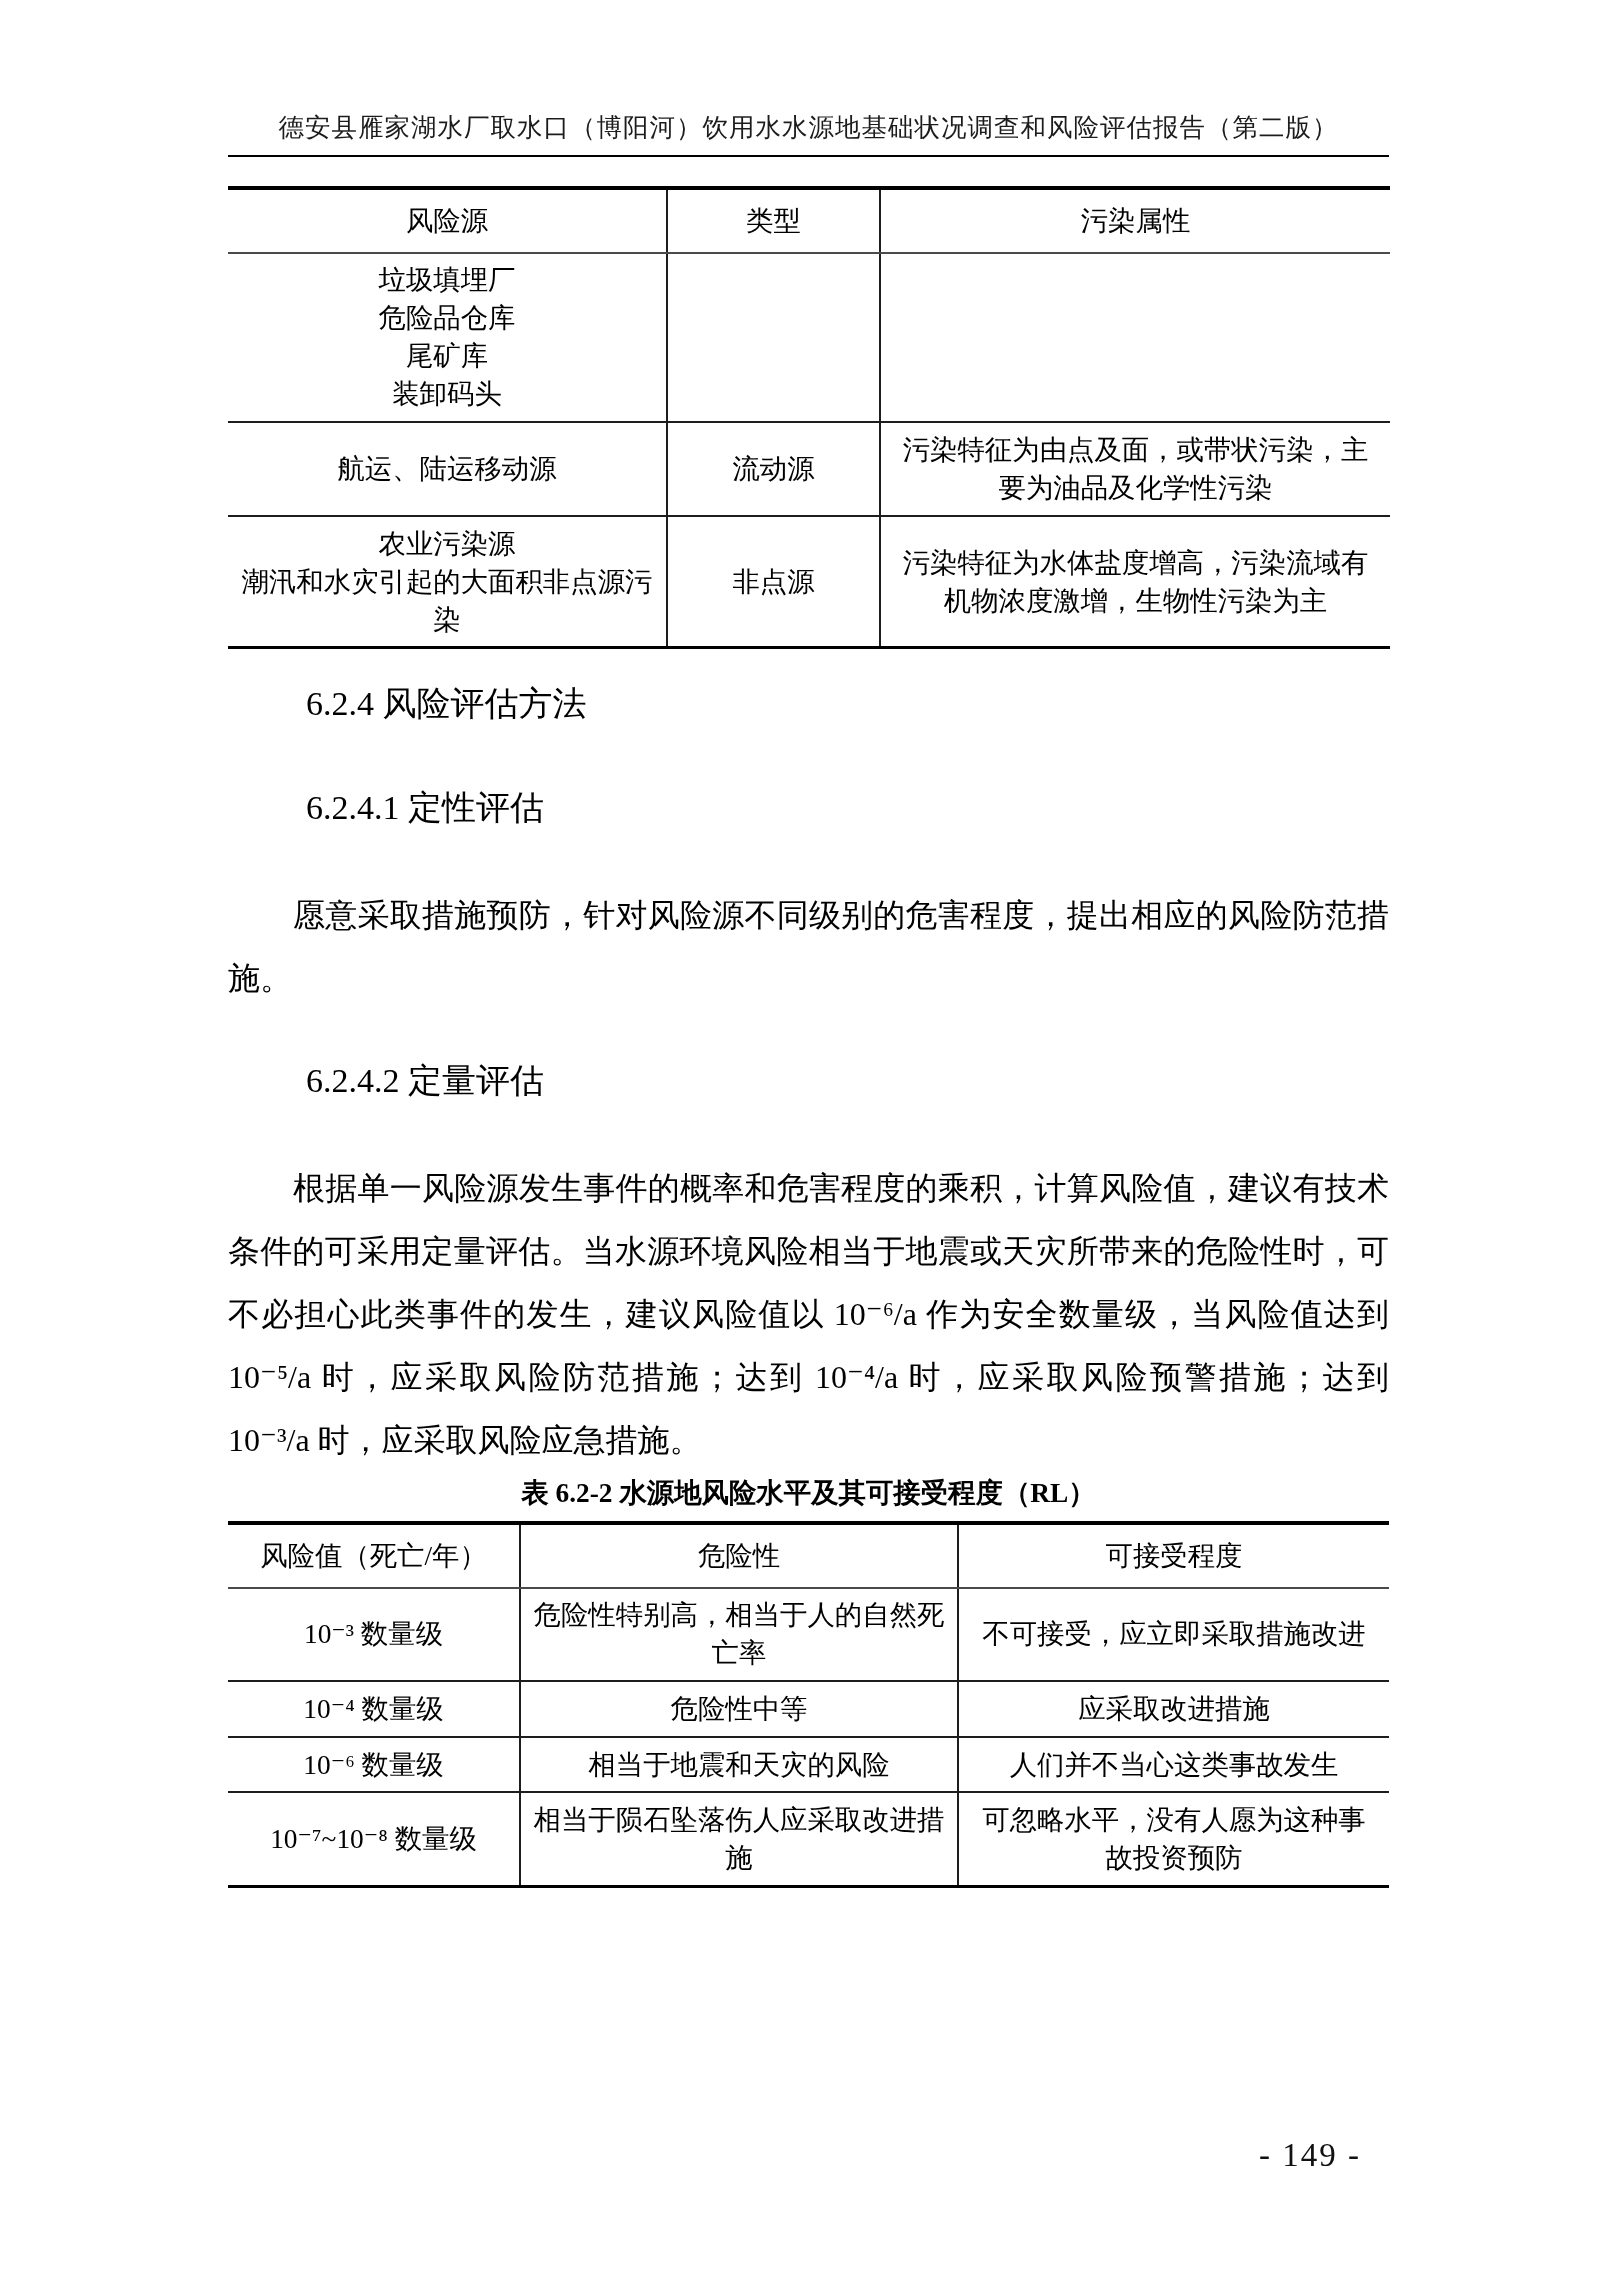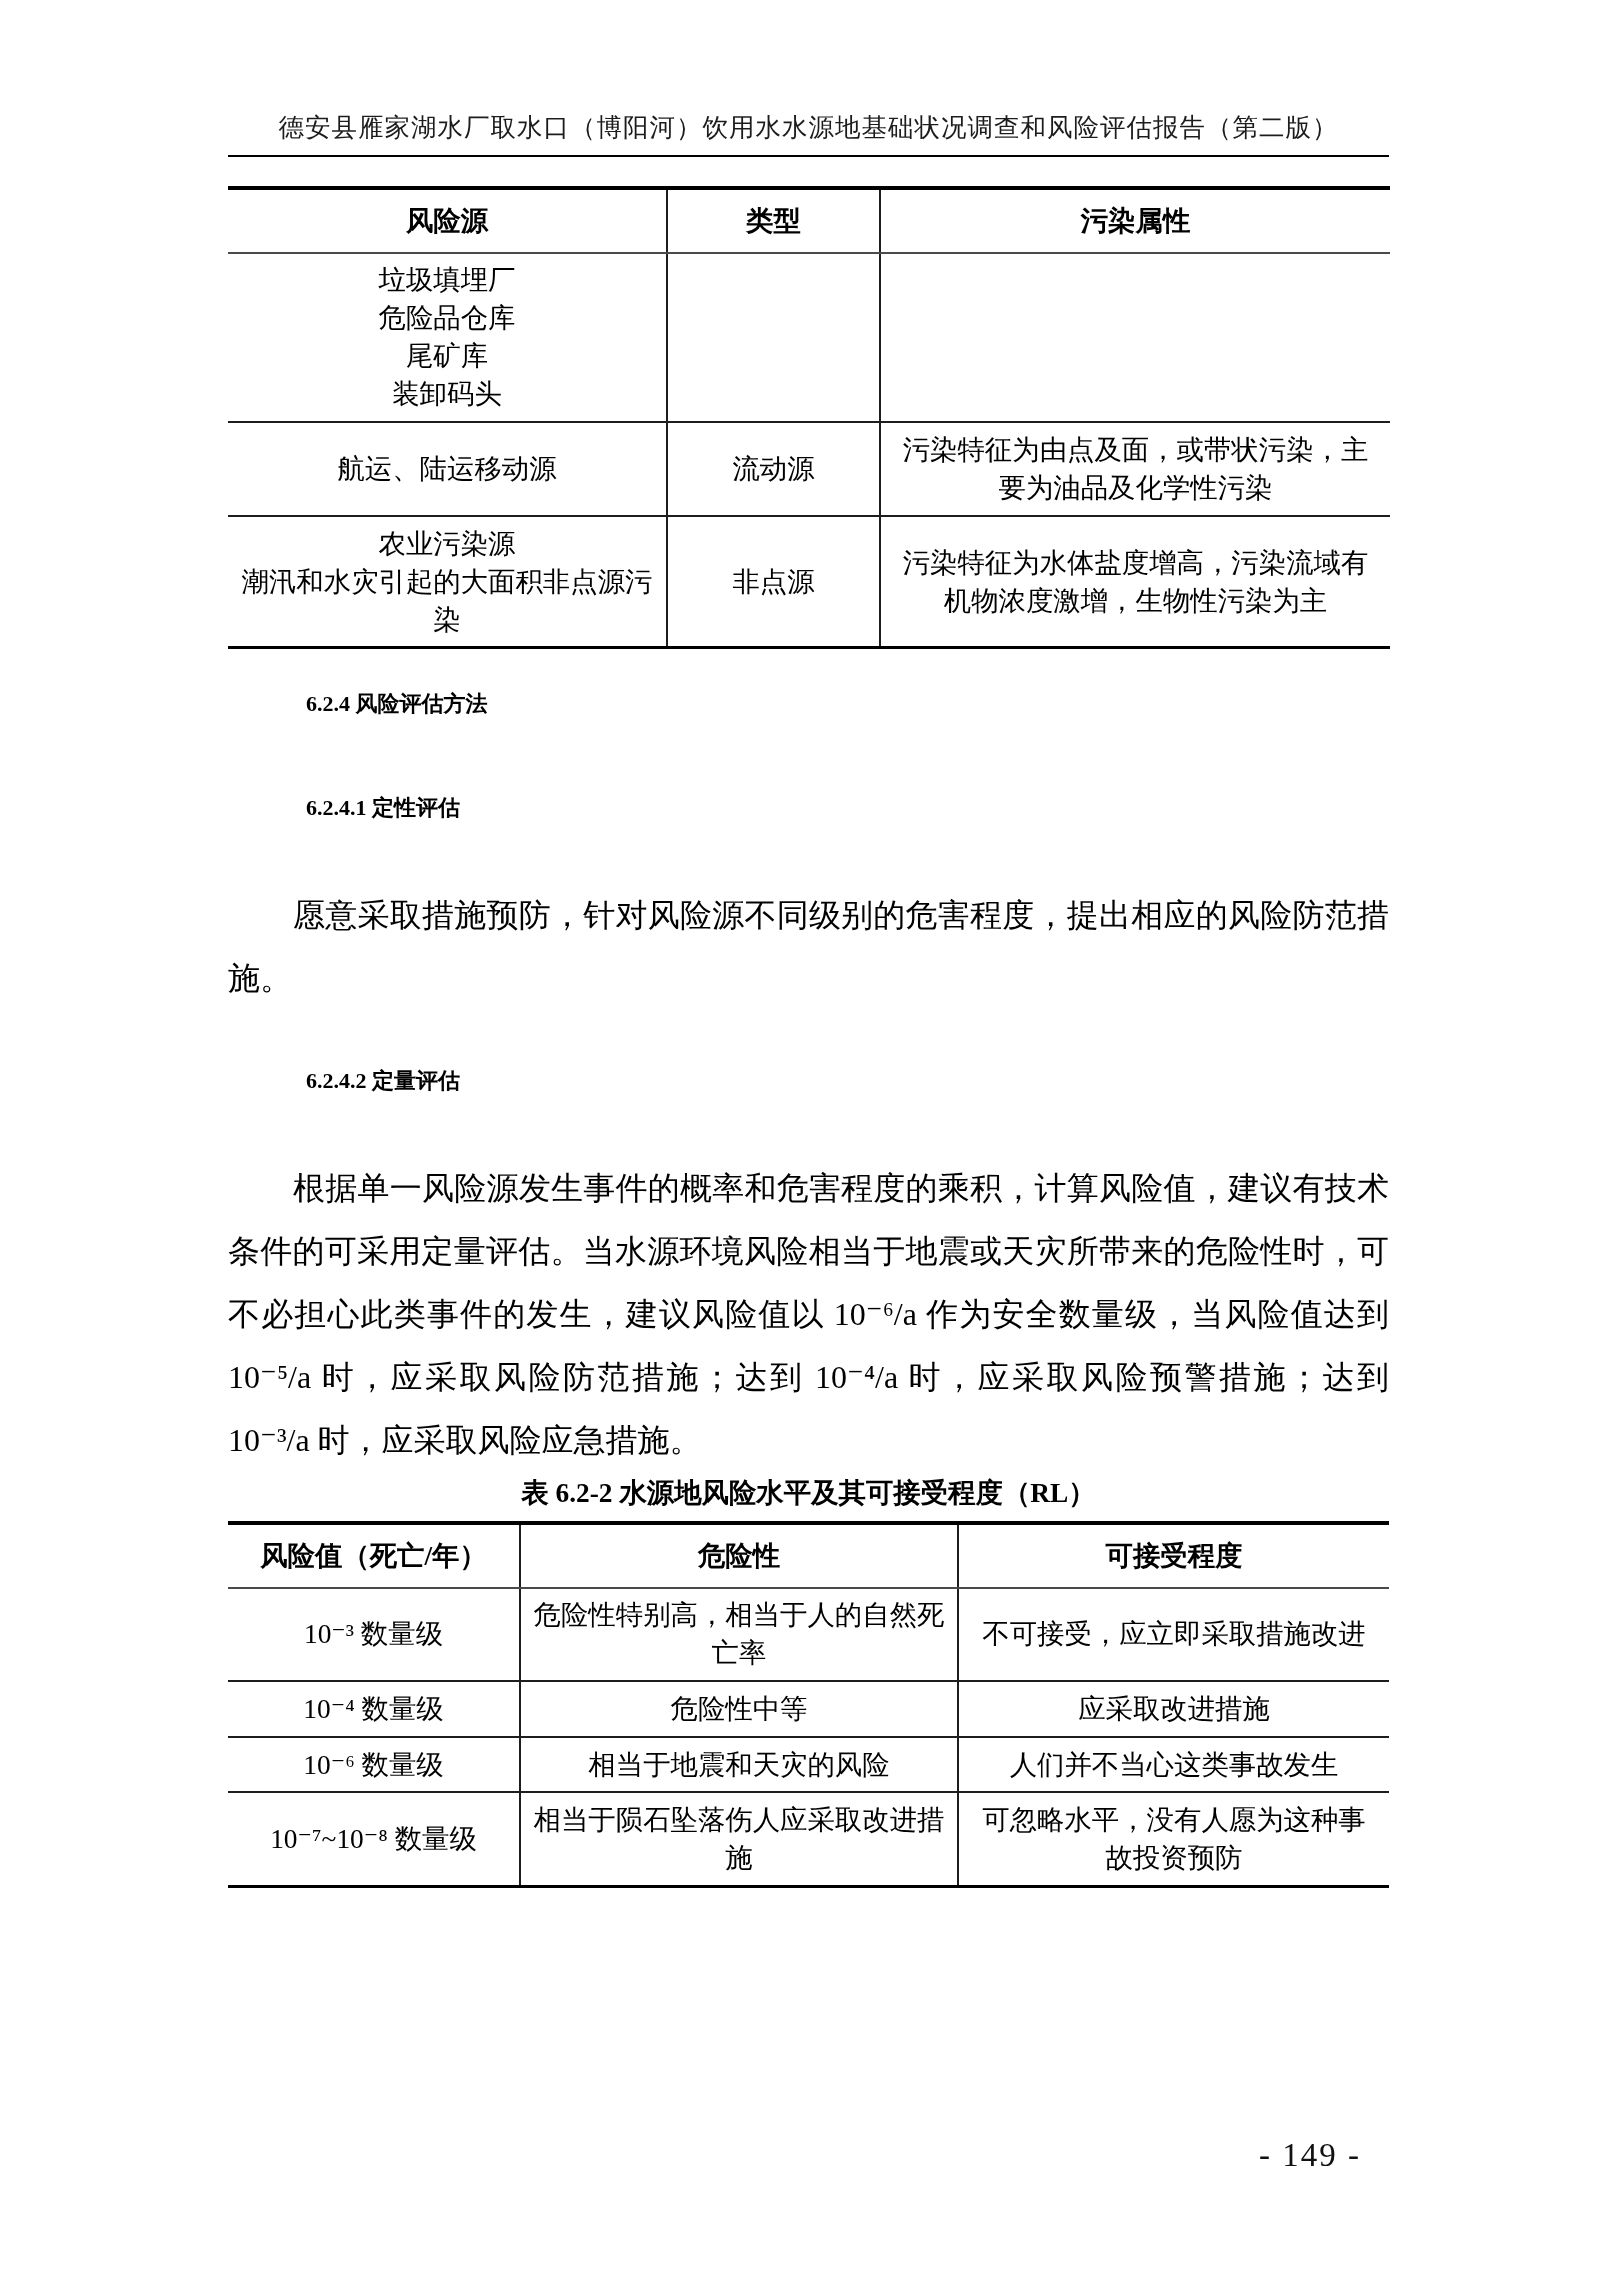--- a/index.html
+++ b/index.html
@@ -48,33 +48,33 @@
     vertical-align: middle;
     padding: 7.8px 9.8px;
     border-left: 2px solid #1d1d1d;
     word-break: break-all;
   }
   table.doc-table th:first-child,
   table.doc-table td:first-child {
     border-left: none;
   }
   table.doc-table thead th {
-    font-weight: bold;
+    font-weight: normal;
     border-bottom: 2.9px solid #4a4a4a;
     padding: 11.8px 9.8px;
   }
   table.doc-table tbody tr + tr td {
     border-top: 2px solid #1d1d1d;
   }
   .pre-line { white-space: pre-line; }
   .t1 { margin-top: 29px; }
   
   .sec-heading {
-    font-size: 22px;
-    font-weight: bold;
+    font-size: 34px;
+    font-weight: normal;
     line-height: 39px;
     padding-left: 78px;
   }
   .h-624  { margin-top: 35px; }
   .h-6241 { margin-top: 65px; }
   .h-6242 { margin-top: 51px; }
   
   .para {
     font-size: 32px;
     line-height: 63px;

